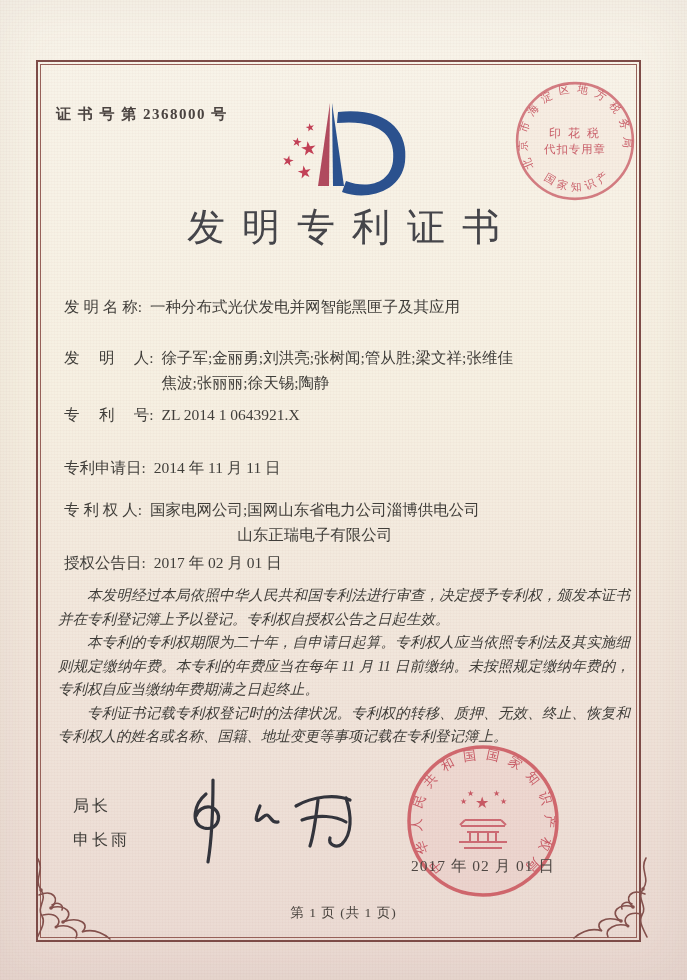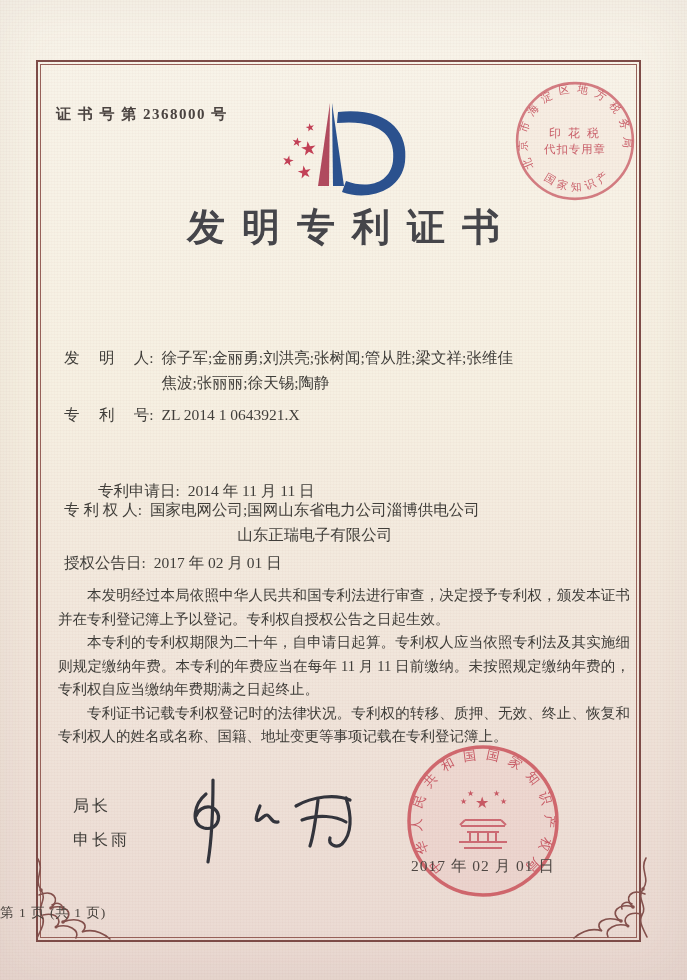--- a/index.html
+++ b/index.html
@@ -28,51 +28,51 @@
   .flourish.br{left:572px;top:856px;transform:scaleX(-1);}
   .cert-no{
     position:absolute;left:56px;top:105px;
     font-size:15px;color:#4a4340;letter-spacing:1.5px;font-weight:bold;
   }
   .logo{position:absolute;left:268px;top:92px;width:172px;height:116px;}
   .tax-seal{position:absolute;left:514px;top:80px;width:122px;height:122px;opacity:0.92;}
   .title-row{position:absolute;left:0;top:202px;width:687px;text-align:center;}
   .title-row span{
     font-size:38px;color:#45454a;letter-spacing:17px;margin-right:-17px;
-    font-weight:700;
+    font-weight:400;
   }
   .field{
     position:absolute;left:64px;font-size:15.5px;color:#403e3a;
     display:flex;align-items:flex-start;line-height:25px;
   }
   .f-label{white-space:pre;flex:0 0 auto;}
   .f-value{margin-left:8px;white-space:pre-line;max-width:430px;}
   .field.f0{top:294px;}
   .field.f1{top:345px;}
   .field.f2{top:402px;align-items:center;}
-  .field.f3{top:478px;margin-left:34px;}
+  .field.f3{top:455px;}
   .field.f4{top:497px;text-align:center;}
   .field.f5{top:550px;text-align:center;}
   .body-text{
-    position:absolute;left:58px;top:584px;width:572px;color:#3e3c38;
+    position:absolute;left:58px;top:584px;width:572px;color:#3e3c38;font-style:italic;
   }
   .body-text p{
     margin:0;font-size:14.5px;line-height:23.5px;
     text-indent:2em;text-align:justify;
   }
   .sig-title{position:absolute;left:73px;top:796px;font-size:16px;color:#3f3d39;letter-spacing:3px;}
   .sig-name{position:absolute;left:73px;top:830px;font-size:16px;color:#3f3d39;letter-spacing:3px;}
   .sig-hand{position:absolute;left:168px;top:772px;width:210px;height:100px;}
   .main-seal{position:absolute;left:404px;top:742px;width:158px;height:158px;opacity:0.95;}
   .seal-date{
     position:absolute;left:404px;top:856px;width:158px;text-align:center;
     font-size:15.5px;color:#4e4743;letter-spacing:1px;
   }
   .footer{
-    position:absolute;left:0;top:904px;width:687px;
+    position:absolute;left:0;top:904px;width:687px;text-align:center;
     font-size:13.5px;color:#49433e;letter-spacing:1px;
   }
   svg text{font-family:"Liberation Serif","DejaVu Serif",serif;}
 </style>
 </head>
 <body>
 
 <div class="page">
 
   <div class="frame">
@@ -139,20 +139,24 @@
     <text x="59" y="71" font-size="11" fill="#c5525e" text-anchor="middle" letter-spacing="1">代扣专用章</text>
     <text font-size="10.5" fill="#c5525e" letter-spacing="4">
       <textPath href="#taxBottom" startOffset="1">国家知识产权局</textPath>
     </text>
   </svg>
 
   <div class="title-row">
     <span>发明专利证书</span>
   </div>
 
+  <div class="field f0">
+    <span class="f-label">发 明 名 称:</span>
+    <span class="f-value">一种分布式光伏发电并网智能黑匣子及其应用</span>
+  </div>
   <div class="field f1">
     <span class="f-label">发　 明　 人:</span>
     <span class="f-value">徐子军;金丽勇;刘洪亮;张树闻;管从胜;梁文祥;张维佳
 焦波;张丽丽;徐天锡;陶静</span>
   </div>
   <div class="field f2">
     <span class="f-label">专　 利　 号:</span>
     <span class="f-value">ZL 2014 1 0643921.X</span>
   </div>
   <div class="field f3">

